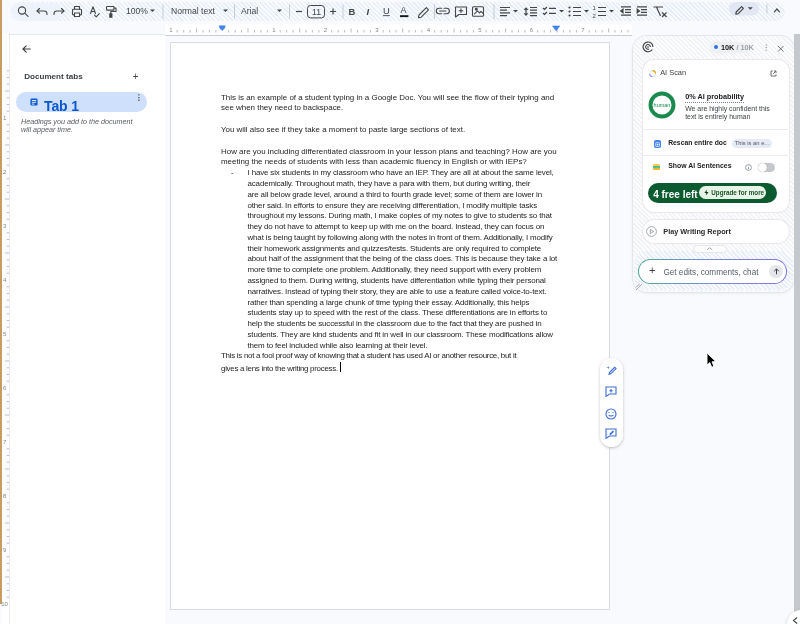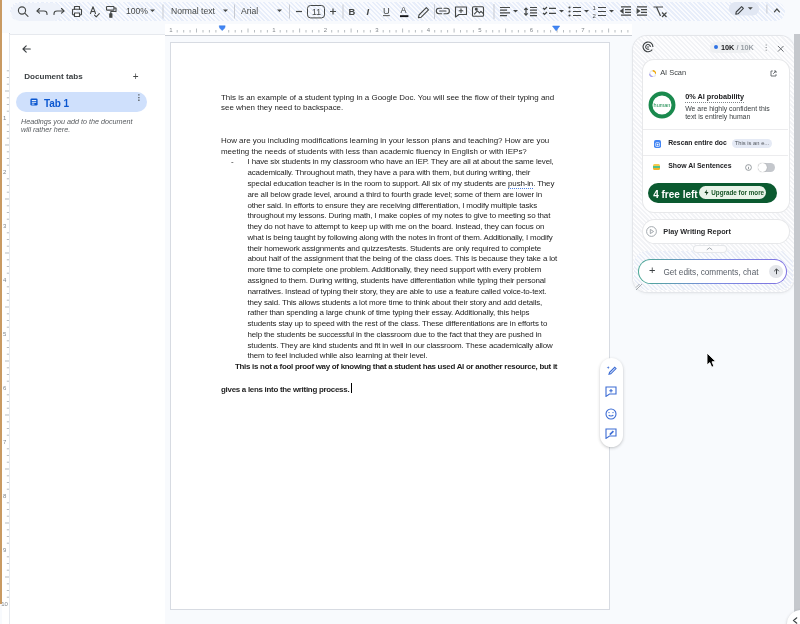--- a/index.html
+++ b/index.html
@@ -168,54 +168,53 @@
 </svg>
 <div class="abs" style="left:24.2px;top:71.9px;font-size:8.1px;font-weight:bold;color:#3c4043;">Document tabs</div>
 <div class="abs" style="left:132.8px;top:70.8px;font-size:10px;font-weight:400;color:#444746;">+</div>
 <div class="abs" style="left:16px;top:91.5px;width:131px;height:20px;background:#cfe0fc;border-radius:10px;"></div>
 <svg class="abs" style="left:30px;top:98px;" width="8" height="8" viewBox="0 0 8 8">
   <rect x="0.4" y="0.4" width="7.2" height="7.2" rx="1.4" fill="#0b57d0"></rect>
   <rect x="1.8" y="2" width="4.4" height="0.9" fill="#fff"></rect>
   <rect x="1.8" y="3.8" width="4.4" height="0.9" fill="#fff"></rect>
   <rect x="1.8" y="5.6" width="2.6" height="0.9" fill="#fff"></rect>
 </svg>
-<div class="abs" style="left:44px;top:97.5px;font-size:10px;font-weight:bold;color:#0b57d0;letter-spacing:-0.1px;">Tab 1</div>
+<div class="abs" style="left:44px;top:97.5px;font-size:14px;font-weight:bold;color:#0b57d0;letter-spacing:-0.1px;">Tab 1</div>
 <div class="abs" style="left:135px;top:96px;font-size:7.8px;font-weight:bold;color:#444746;line-height:4px;">⋮</div>
-<div class="abs" style="left:21px;top:118px;width:118px;font-size:7.2px;font-style:italic;color:#575b5f;line-height:7.8px;">Headings you add to the document will rather here.</div>
+<div class="abs" style="left:21px;top:118px;width:118px;font-size:7.2px;font-style:italic;color:#575b5f;line-height:7.8px;">Headings you add to the document will appear time.</div>
 
 <div class="abs" style="left:170px;top:41.5px;width:440px;height:568px;background:#ffffff;border:1px solid #d7dbe2;"></div>
 
 <div id="doctext" class="abs" style="left:221px;top:92.7px;font-size:7.95px;line-height:10.78px;color:#1e1e1e;white-space:nowrap;">
 <div>This is an example of a student typing in a Google Doc. You will see the flow of their typing and</div>
 <div>see when they need to backspace.</div>
 <div>&nbsp;</div>
+<div>You will also see if they take a moment to paste large sections of text.</div>
 <div>&nbsp;</div>
-<div>How are you including modifications learning in your lesson plans and teaching? How are you</div>
+<div>How are you including differentiated classroom in your lesson plans and teaching? How are you</div>
 <div>meeting the needs of students with less than academic fluency in English or with IEPs?</div>
 <div class="li"><span style="position:absolute;left:10px;">-</span>I have six students in my classroom who have an IEP. They are all at about the same level,</div>
 <div class="li">academically. Throughout math, they have a para with them, but during writing, their</div>
-<div class="li">special education teacher is in the room to support. All six of my students are <span style="border-bottom:1px dotted #4a7fe8;">push-in</span>. They</div>
 <div class="li">are all below grade level, around a third to fourth grade level; some of them are lower in</div>
 <div class="li">other said. In efforts to ensure they are receiving differentiation, I modify multiple tasks</div>
-<div class="li">throughout my lessons. During math, I make copies of my notes to give to meeting so that</div>
+<div class="li">throughout my lessons. During math, I make copies of my notes to give to students so that</div>
 <div class="li">they do not have to attempt to keep up with me on the board. Instead, they can focus on</div>
 <div class="li">what is being taught by following along with the notes in front of them. Additionally, I modify</div>
 <div class="li">their homework assignments and quizzes/tests. Students are only required to complete</div>
 <div class="li">about half of the assignment that the being of the class does. This is because they take a lot</div>
 <div class="li">more time to complete one problem. Additionally, they need support with every problem</div>
 <div class="li">assigned to them. During writing, students have differentiation while typing their personal</div>
 <div class="li">narratives. Instead of typing their story, they are able to use a feature called voice-to-text.</div>
-<div class="li">they said. This allows students a lot more time to think about their story and add details,</div>
 <div class="li">rather than spending a large chunk of time typing their essay. Additionally, this helps</div>
 <div class="li">students stay up to speed with the rest of the class. These differentiations are in efforts to</div>
 <div class="li">help the students be successful in the classroom due to the fact that they are pushed in</div>
-<div class="li">students. They are kind students and fit in well in our classroom. These academically allow</div>
+<div class="li">students. They are kind students and fit in well in our classroom. These modifications allow</div>
 <div class="li">them to feel included while also learning at their level.</div>
-<div style="font-weight:bold;letter-spacing:-0.28px;text-align:right;">This is not a fool proof way of knowing that a student has used AI or another resource, but it</div>
-<div style="font-weight:bold;letter-spacing:-0.28px;margin-top:10px;">gives a lens into the writing process. <span style="display:inline-block;width:1px;height:10px;background:#000;vertical-align:-1.5px;"></span></div>
+<div style="font-weight:normal;letter-spacing:-0.28px;">This is not a fool proof way of knowing that a student has used AI or another resource, but it</div>
+<div style="font-weight:normal;letter-spacing:-0.28px;">gives a lens into the writing process. <span style="display:inline-block;width:1px;height:10px;background:#000;vertical-align:-1.5px;"></span></div>
 </div>
 <style>#doctext .li { margin-left:26.5px; letter-spacing:-0.14px; }</style>
 
 <div class="abs" style="left:600px;top:358px;width:23px;height:89px;background:#ffffff;border-radius:12px;box-shadow:0 1px 3px rgba(60,64,67,.3);"></div>
 
 <div id="panel" class="abs" style="left:632.6px;top:36px;width:161.4px;height:256px;background:repeating-linear-gradient(45deg,#f2f3f6 0px,#f2f3f6 1.6px,#fdfdfe 1.6px,#fdfdfe 3.2px);border-radius:14px;box-shadow:0 0 0 1px #e4e6ea, 0 1px 3px rgba(60,64,67,.12);">
 
   <svg class="abs" style="left:9.4px;top:5.3px;" width="12" height="12" viewBox="0 0 12 12" fill="none" stroke="#3c4043">
     <path d="M10.9 6 A4.9 4.9 0 1 0 8.8 9.9 L10.3 8.6" stroke-width="1.15"></path>
     <path d="M8.35 6 A2.35 2.35 0 1 0 7.1 8" stroke-width="1.05"></path>

